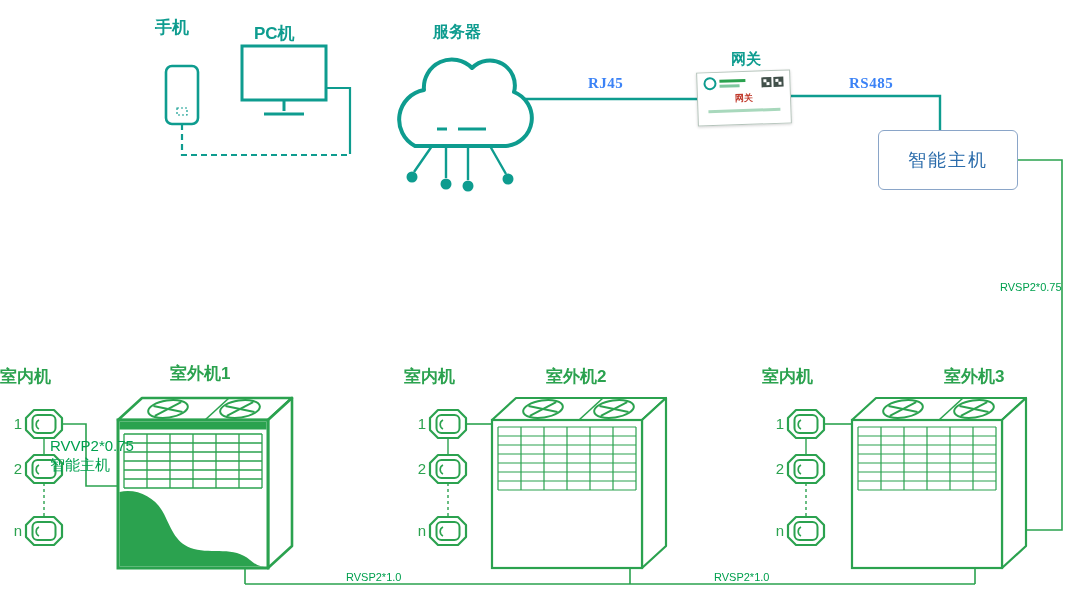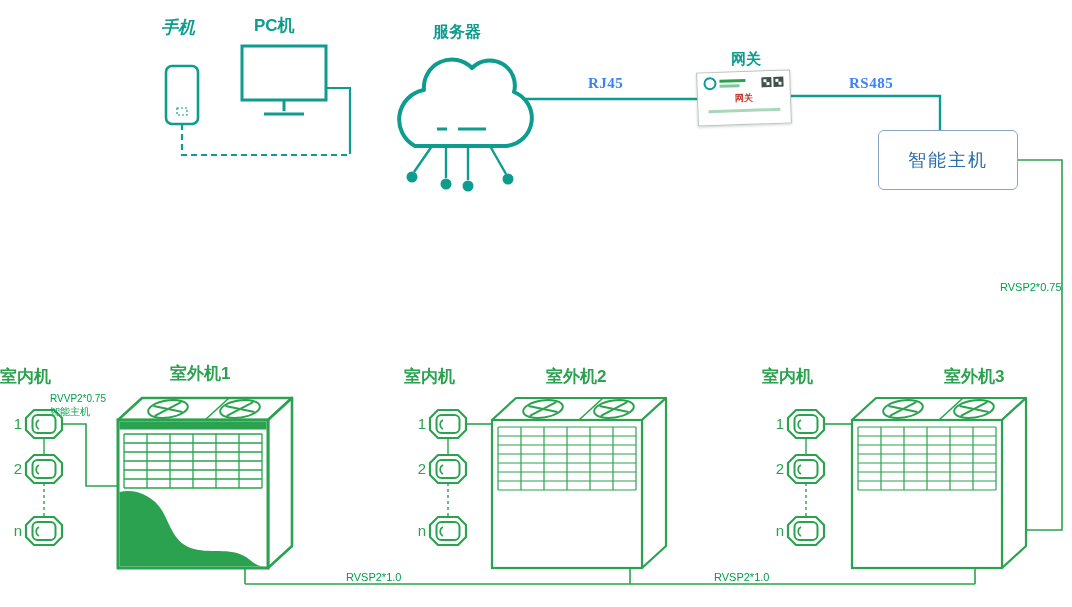--- a/index.html
+++ b/index.html
@@ -7,21 +7,21 @@
     position:relative; width:1072px; height:607px; background:#fff;
     font-family:"Liberation Sans", sans-serif; overflow:hidden;
   }
   .canvas svg { position:absolute; left:0; top:0; }
   .lbl { position:absolute; white-space:nowrap; }
   .teal-lbl  { color:#0E9C8F; font-weight:bold; font-size:17px; }
   .teal-sm   { color:#0E9C8F; font-weight:bold; font-size:15px; }
   .serif-lbl { color:#3b82f6; font-family:"Liberation Serif", serif; font-weight:bold; font-size:15px; letter-spacing:.5px; }
   .green-lbl { color:#2BA24F; font-weight:bold; font-size:17px; }
   .cable-lbl { color:#00A04E; font-size:11px;text-align:center; }
-  .cable-sm  { color:#00A04E; font-size:10px; line-height:1.25; }
+  .cable-sm  { color:#00A04E; font-size:15px; line-height:1.25;margin-top:44px; }
   .num-lbl   { color:#2BA24F; font-size:15px; width:14px; text-align:right; }
 
   .smart-host {
     position:absolute; left:878px; top:130px; width:138px; height:58px;
     border:1.6px solid #8AA5C8; border-radius:6px; background:#fff;
     display:flex; align-items:center; justify-content:center;
     color:#2B6CAB; font-size:18px; font-weight:500; letter-spacing:2px;text-align:center;
   }
 
   .gateway {
@@ -139,22 +139,22 @@
     <use href="#indoor-icon-shape" transform="translate(26,455)"></use>
     <use href="#indoor-icon-shape" transform="translate(26,517)"></use>
     <use href="#indoor-icon-shape" transform="translate(430,410)"></use>
     <use href="#indoor-icon-shape" transform="translate(430,455)"></use>
     <use href="#indoor-icon-shape" transform="translate(430,517)"></use>
     <use href="#indoor-icon-shape" transform="translate(788,410)"></use>
     <use href="#indoor-icon-shape" transform="translate(788,455)"></use>
     <use href="#indoor-icon-shape" transform="translate(788,517)"></use>
   </svg>
 
-  <div class="lbl teal-lbl" style="left:161px; top:16px;font-style:italic;">手机</div>
-  <div class="lbl teal-lbl" style="left:254px; top:14px;">PC机</div>
+  <div class="lbl teal-lbl" style="left:155px; top:16px;">手机</div>
+  <div class="lbl teal-lbl" style="left:254px; top:22px;">PC机</div>
   <div class="lbl teal-sm" style="left:433px; top:22px; font-size:16px;">服务器</div>
   <div class="lbl serif-lbl" style="left:588px; top:75px;">RJ45</div>
   <div class="lbl teal-sm" style="left:731px; top:50px;">网关</div>
   <div class="lbl serif-lbl" style="left:849px; top:75px;">RS485</div>
 
   <div class="gateway">
     <div class="gw-top">
       <span class="gw-logo"></span>
       <span class="gw-bars">
         <i class="gw-bar1"></i>

